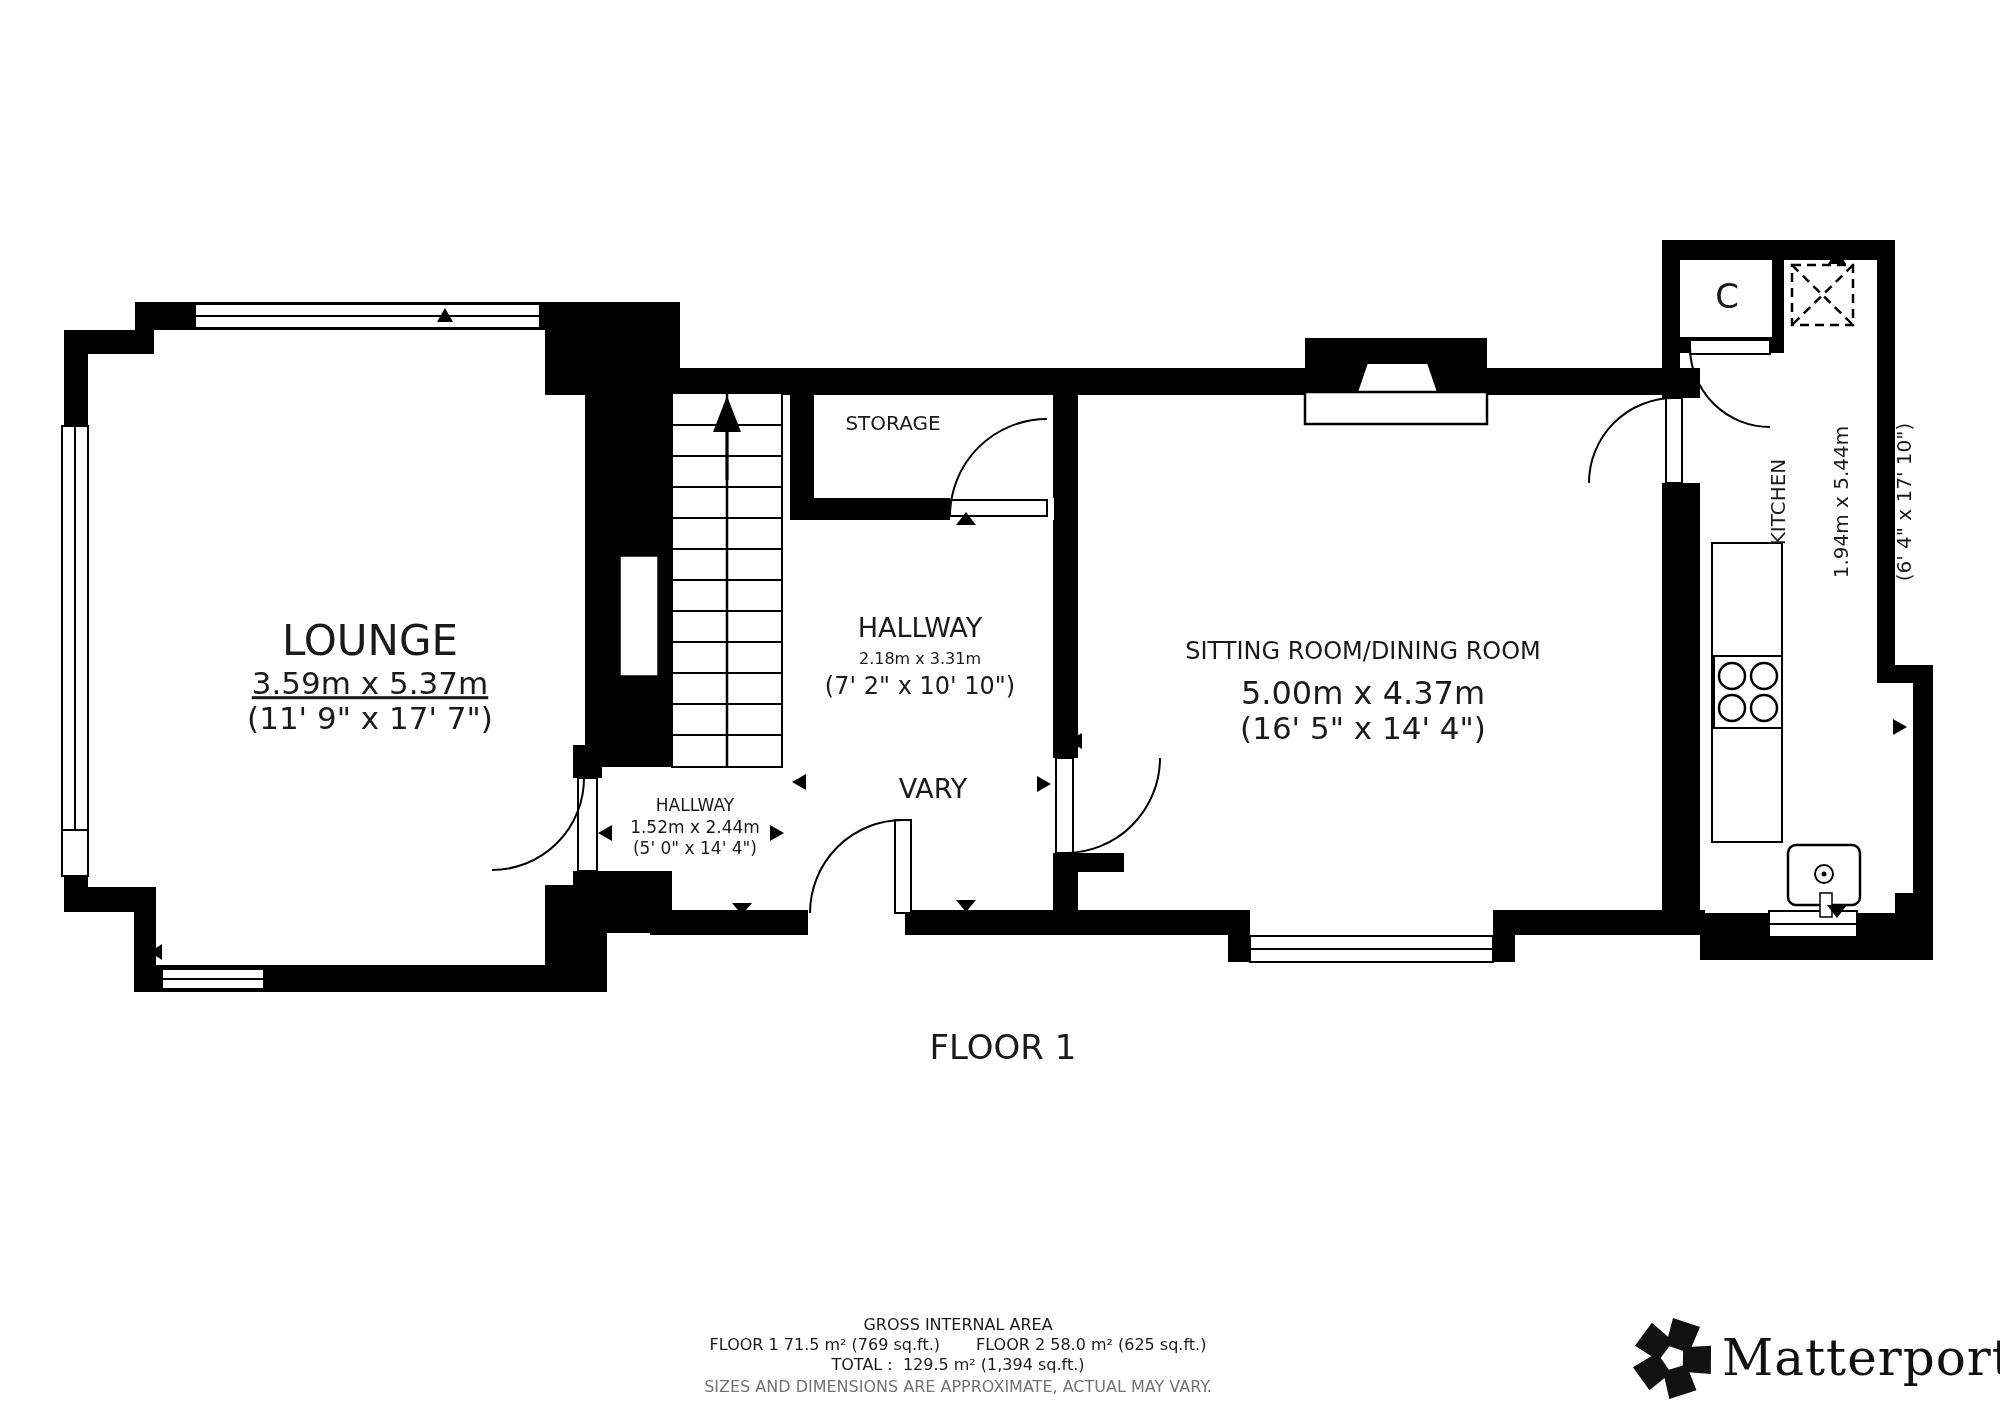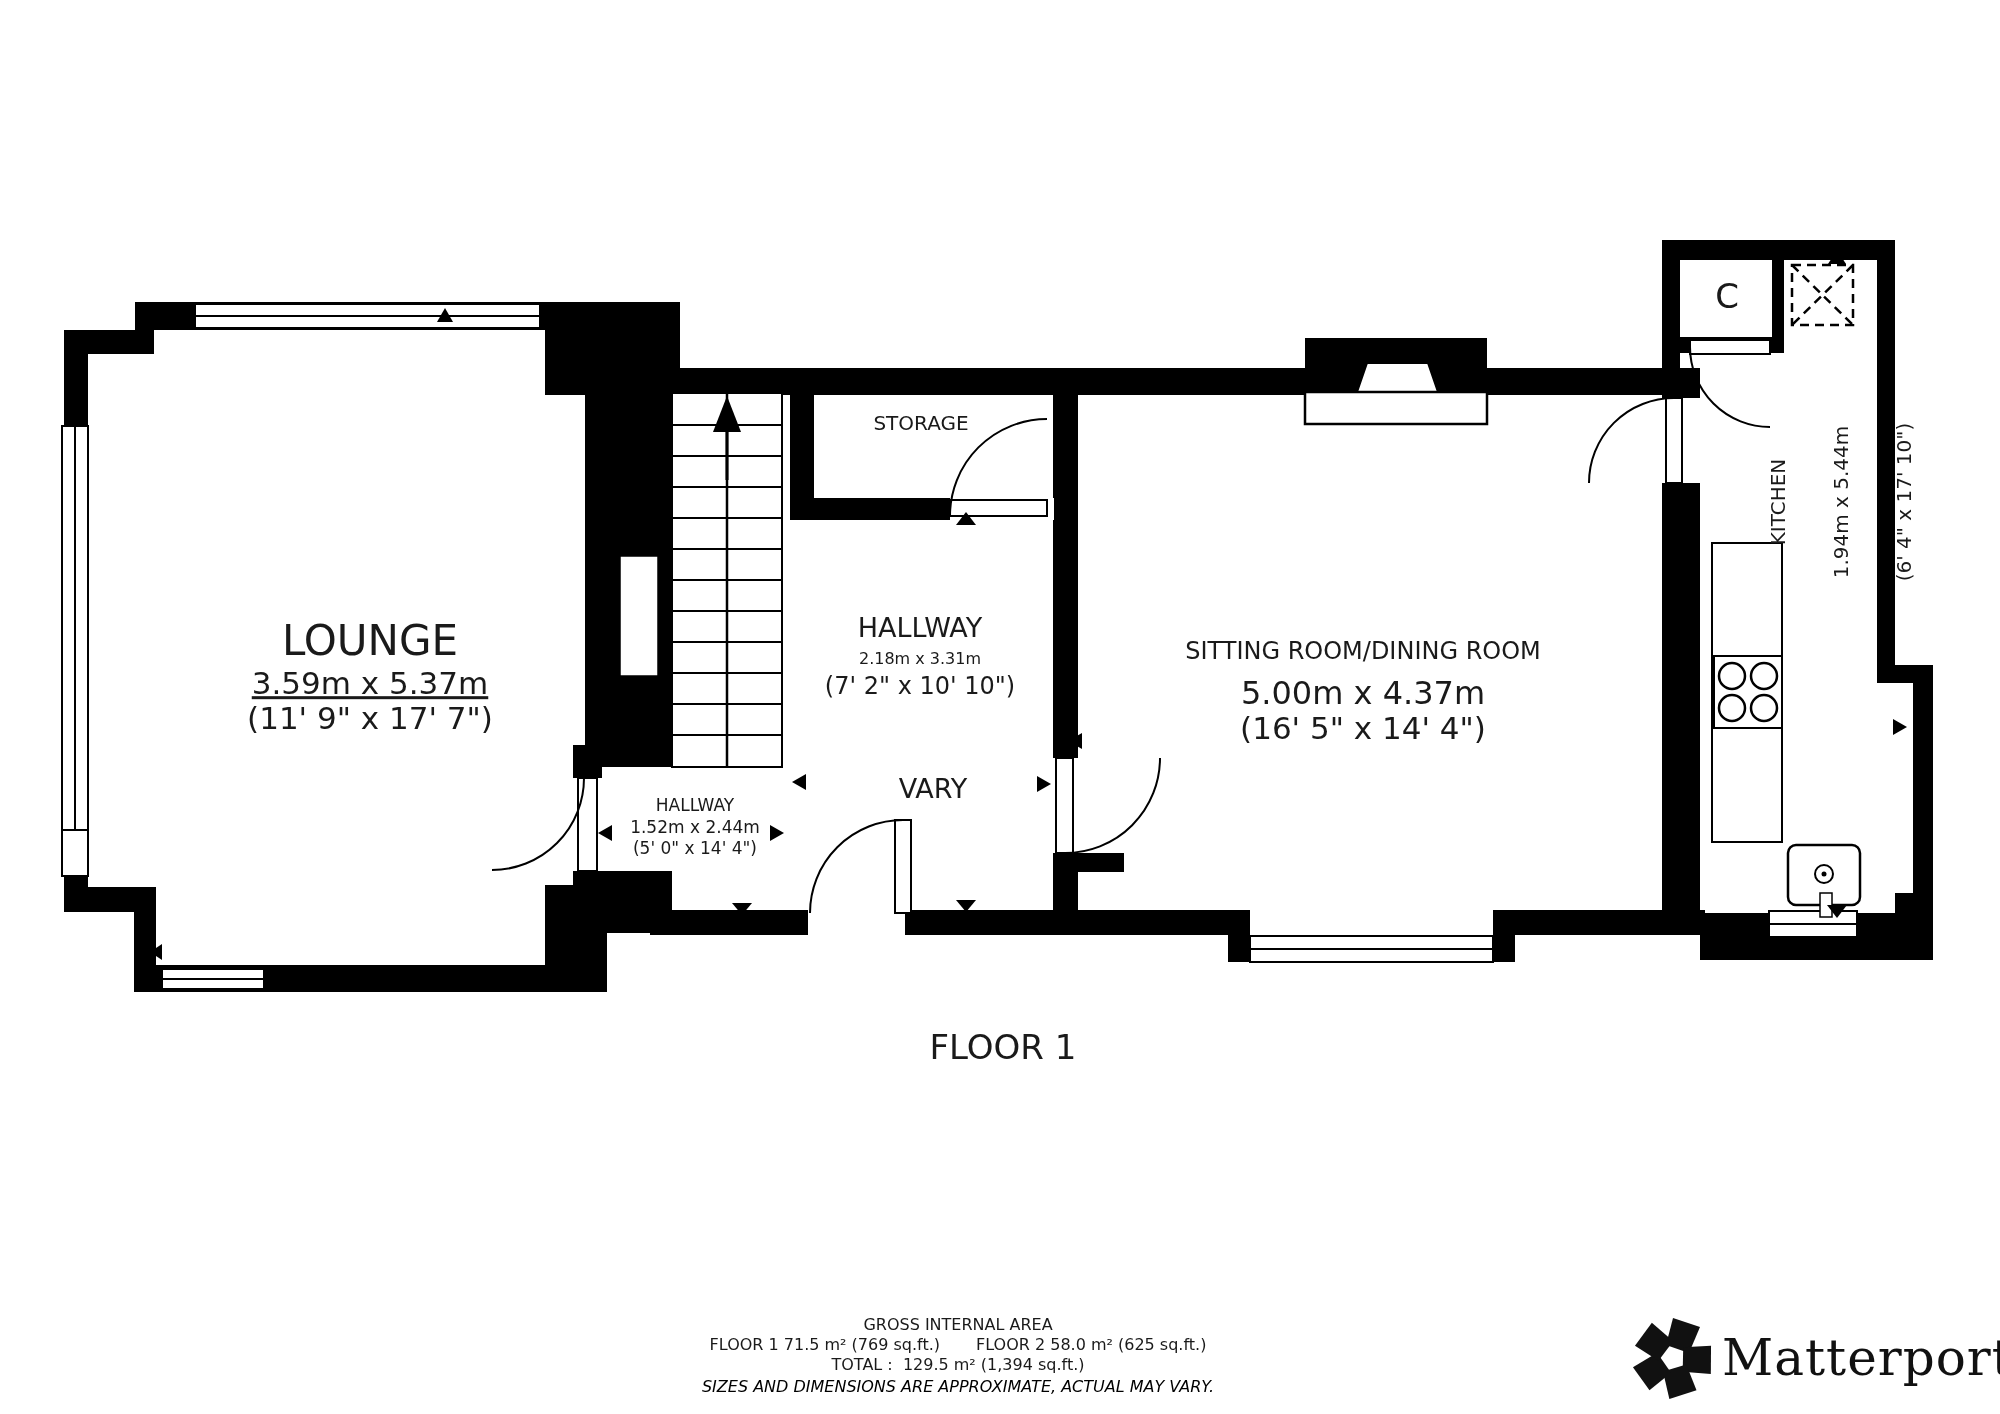--- a/index.html
+++ b/index.html
@@ -193,21 +193,21 @@
     <polygon points="0,-40 27,-31 16,-5 -7,-13" transform="rotate(144)"></polygon>
     <polygon points="0,-40 27,-31 16,-5 -7,-13" transform="rotate(216)"></polygon>
     <polygon points="0,-40 27,-31 16,-5 -7,-13" transform="rotate(288)"></polygon>
   </g>
 </svg>
 
 <div class="lbl" style="left:370px;top:641px;font-size:42px;">LOUNGE</div>
 <div class="lbl" style="left:370px;top:684px;font-size:31px;text-decoration:underline;">3.59m x 5.37m</div>
 <div class="lbl" style="left:370px;top:719px;font-size:31px;">(11' 9" x 17' 7")</div>
 
-<div class="lbl" style="left:893px;top:423px;font-size:20px;margin-left:28px;">STORAGE</div>
+<div class="lbl" style="left:893px;top:423px;font-size:20px;">STORAGE</div>
 
 <div class="lbl" style="left:920px;top:628px;font-size:27px;">HALLWAY</div>
 <div class="lbl" style="left:920px;top:659px;font-size:16px;">2.18m x 3.31m</div>
 <div class="lbl" style="left:920px;top:687px;font-size:24px;">(7' 2" x 10' 10")</div>
 
 <div class="lbl" style="left:933px;top:789px;font-size:27px;">VARY</div>
 
 <div class="lbl" style="left:695px;top:806px;font-size:17px;">HALLWAY</div>
 <div class="lbl" style="left:695px;top:828px;font-size:17px;">1.52m x 2.44m</div>
 <div class="lbl" style="left:695px;top:849px;font-size:17px;">(5' 0" x 14' 4")</div>
@@ -222,17 +222,17 @@
   <div>KITCHEN</div>
   <div>1.94m x 5.44m</div>
   <div>(6' 4" x 17' 10")</div>
 </div>
 
 <div class="lbl" style="left:1003px;top:1048px;font-size:34px;">FLOOR 1</div>
 
 <div class="footer-line" style="left:958px;top:1315px;">GROSS INTERNAL AREA</div>
 <div class="footer-line" style="left:958px;top:1335px;"><span>FLOOR 1 71.5 m² (769 sq.ft.)</span><span style="display:inline-block;width:36px;"></span><span>FLOOR 2 58.0 m² (625 sq.ft.)</span></div>
 <div class="footer-line" style="left:958px;top:1355px;">TOTAL :  129.5 m² (1,394 sq.ft.)</div>
-<div class="footer-line" style="left:958px;top:1377px;color:#000000;font-style:italic;">SIZES AND DIMENSIONS ARE APPROXIMATE, ACTUAL MAY VARY.</div>
+<div class="footer-line" style="left:958px;top:1377px;color:#737373;">SIZES AND DIMENSIONS ARE APPROXIMATE, ACTUAL MAY VARY.</div>
 
 <div class="brand" style="left:1722px;top:1360px;"><span>Matterport</span></div>
 
 </div>
 
 </body></html>

